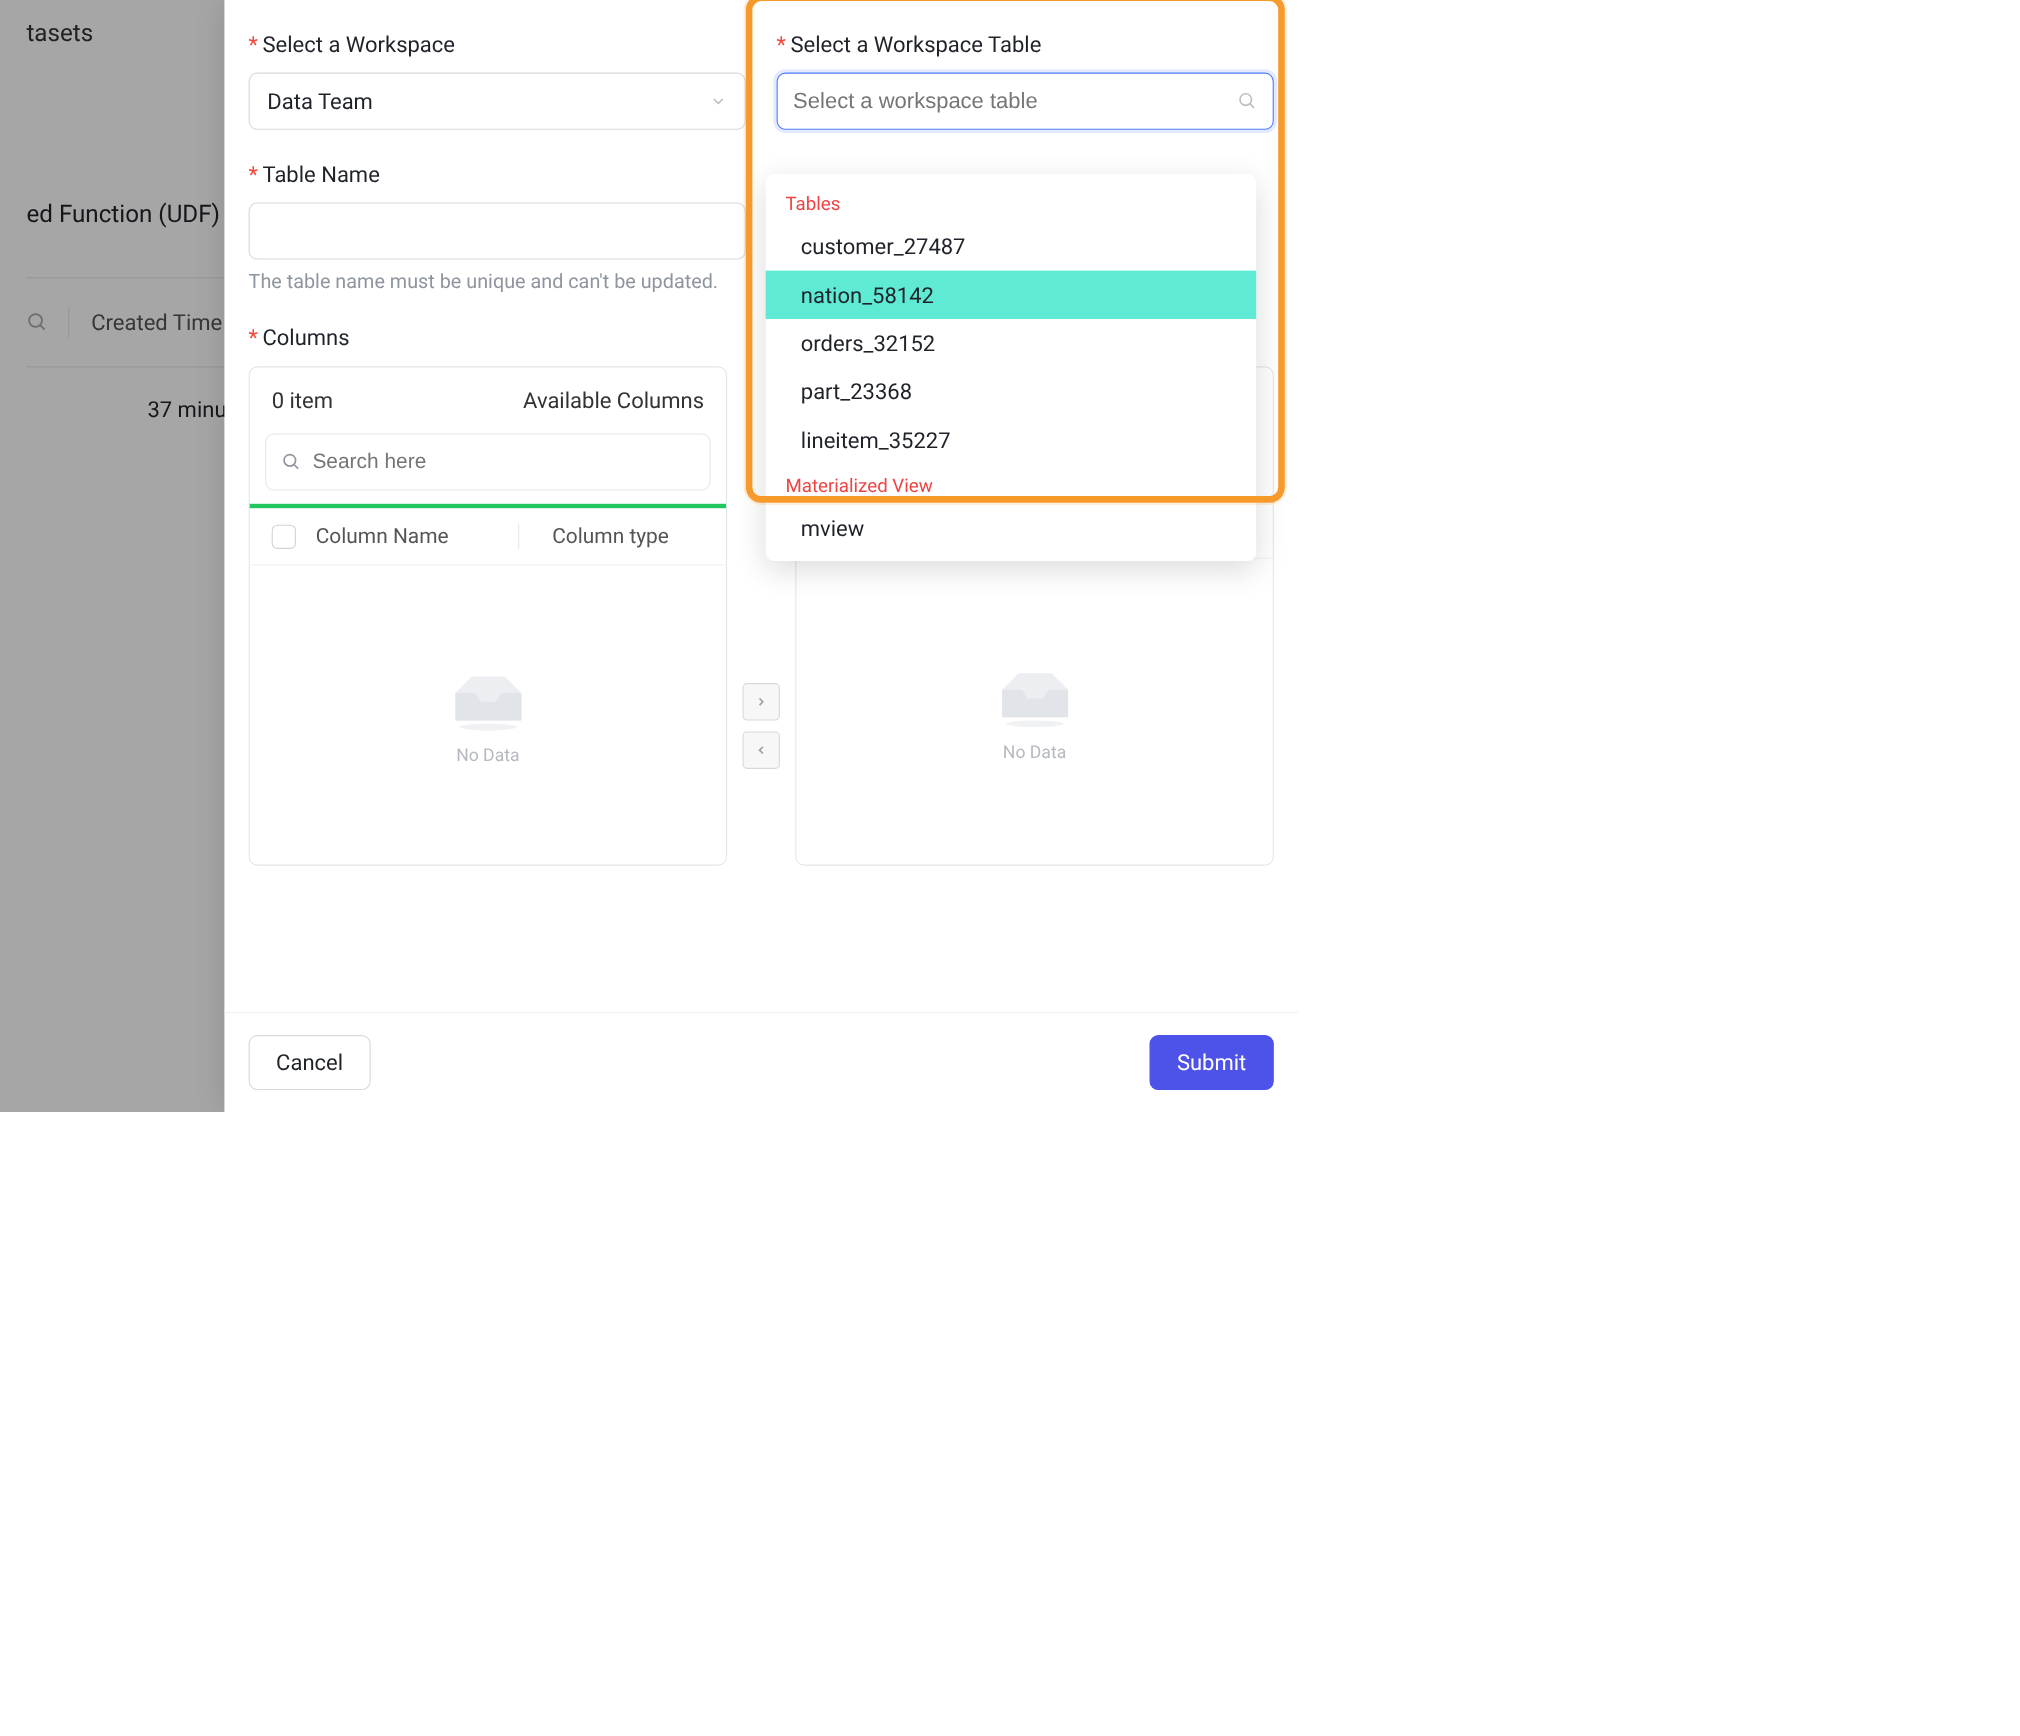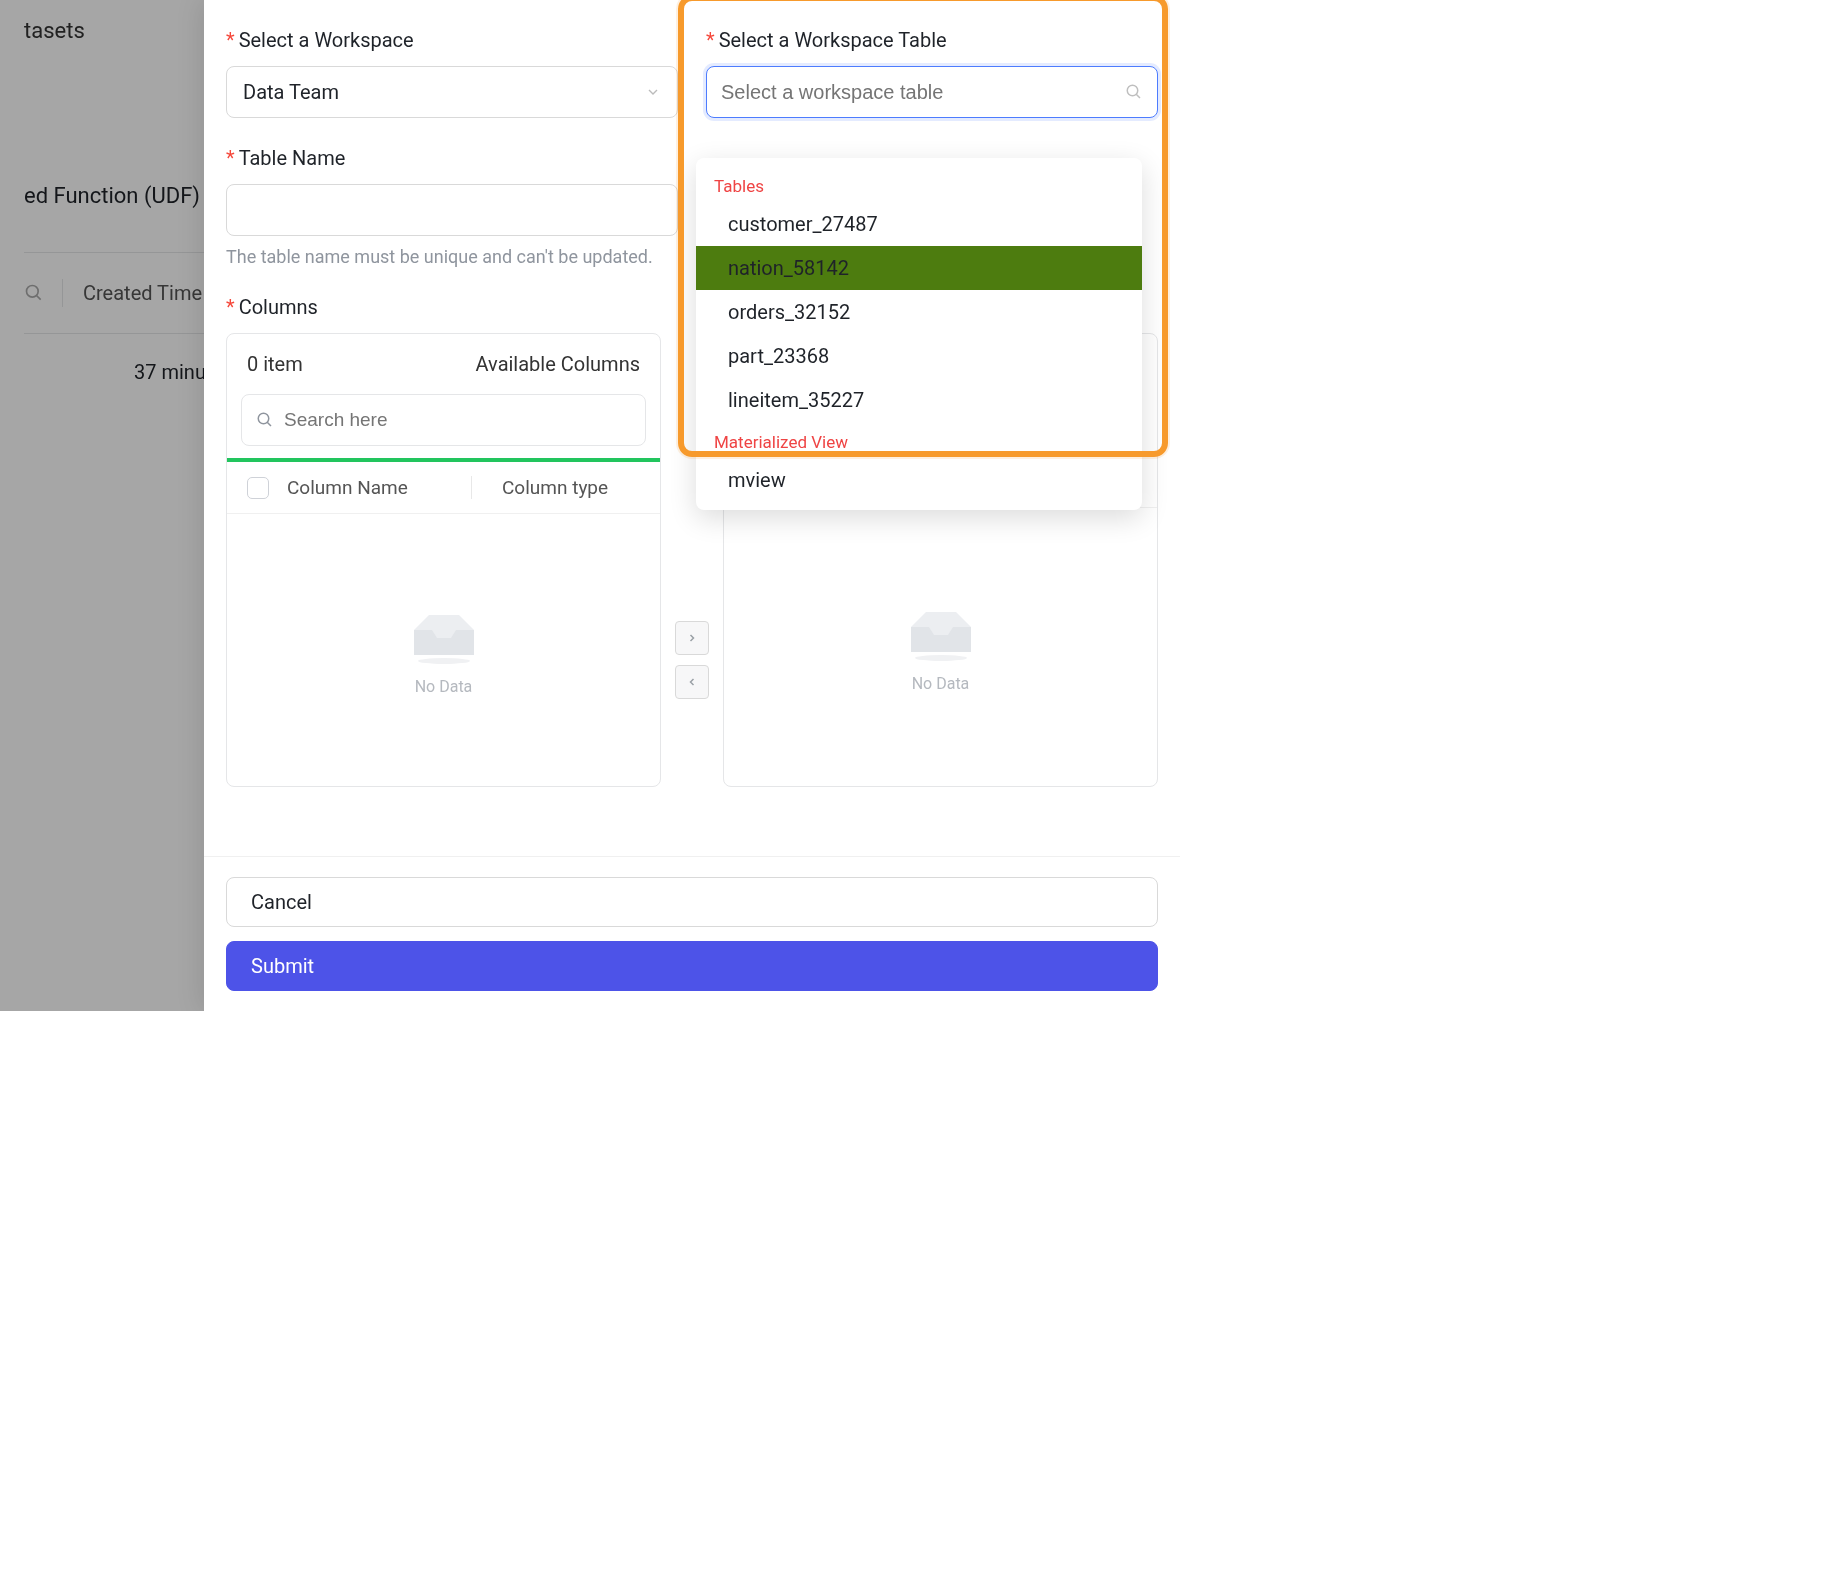--- a/index.html
+++ b/index.html
@@ -173,35 +173,35 @@
   .popover {
     position:absolute;
     background:#fff;
     border-radius:8px;
     box-shadow: 0 8px 28px rgba(0,0,0,0.14);
     padding: 8px 0;
     font-size: 20px;
   }
   .pop-group { padding: 10px 18px 6px 18px; color:#ef4444; font-size:17px; }
   .pop-item { padding: 10px 18px 10px 32px; cursor:pointer; }
-  .pop-item.hov { background:#4d7c0f; }
+  .pop-item.hov { background:#5eead4; }
 
   .search-select {
     width:100%; height:52px; border:1px solid #4d7cfe; border-radius:8px;
     box-shadow: 0 0 0 3px rgba(77,124,254,0.15);
     display:flex; align-items:center; padding:0 14px; gap:8px;
     background:#fff;
   }
   .search-select input { flex:1; border:none; outline:none; font-size:20px; }
   .search-select .mag { color:#bfbfbf; width:18px; height:18px; }
 
   .drawer-footer {
     border-top:1px solid #f0f0f0;
     padding: 20px 22px;
-    display:flex; justify-content:center; gap:14px;flex-direction:column;
+    display:flex; justify-content:space-between; gap:14px;
   }
   .btn {
     height:50px; padding:0 24px; border-radius:8px; font-size:20px;
     display:flex; align-items:center; cursor:pointer;
   }
   .btn-default { border:1px solid #d9d9d9; background:#fff; color:#1f2329; }
   .btn-primary { border:1px solid #4d53e8; background:#4d53e8; color:#fff; }
 
   .columns-split {
     display:flex; gap:14px; align-items:flex-start;

